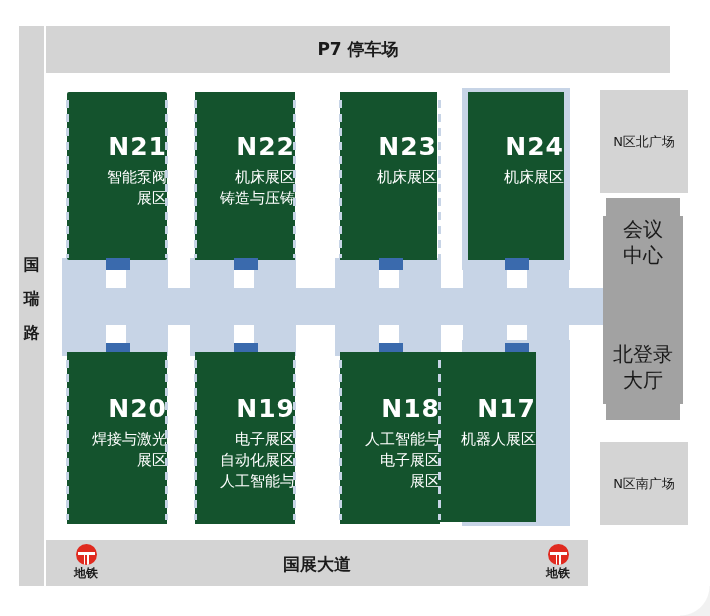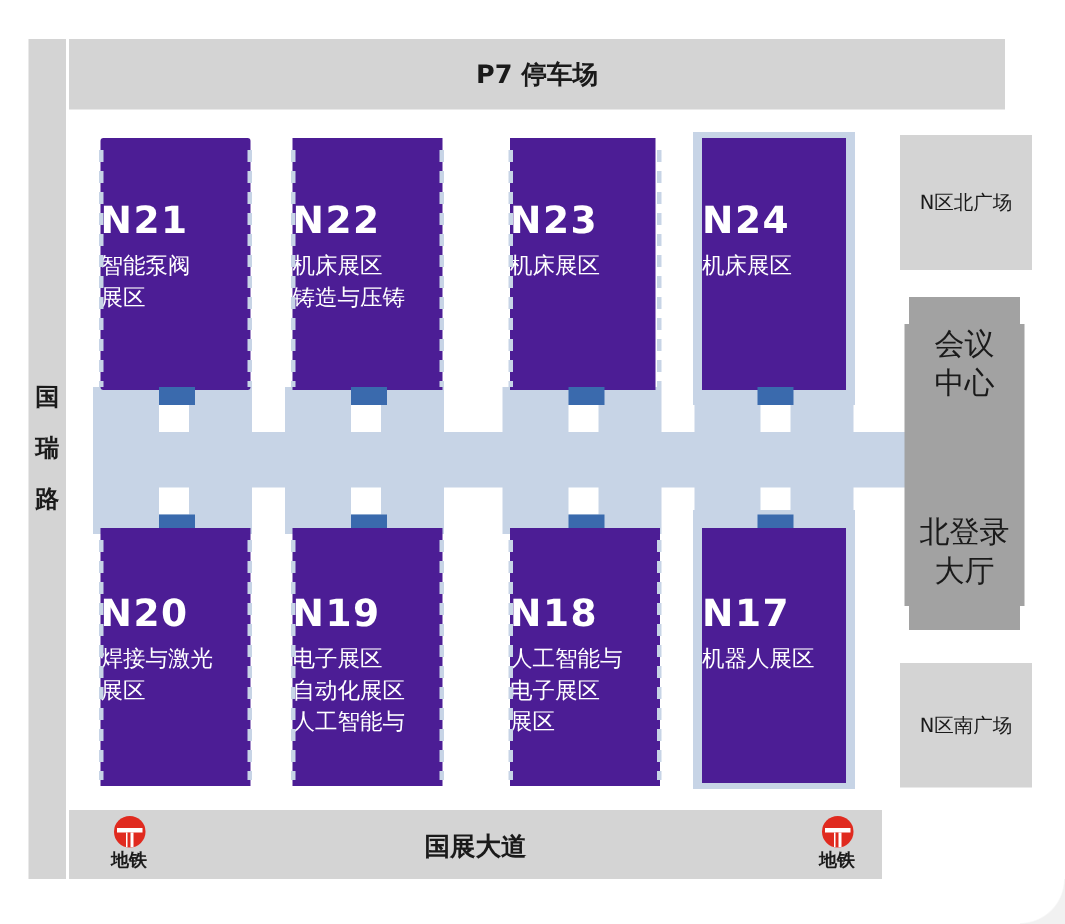--- a/index.html
+++ b/index.html
@@ -1,21 +1,21 @@
 <!DOCTYPE html>
 <html><head>
 <meta charset="utf-8">
 <style>
   html,body{margin:0;padding:0;background:#ffffff;}
   body{width:710px;height:616px;position:relative;overflow:hidden;font-family:"DejaVu Sans","Liberation Sans",sans-serif;}
   .abs{position:absolute;}
   .road{background:#d4d4d4;}
   .road-label{color:#1a1a1a;font-weight:bold;}
   .hall-bg{position:absolute;background:#c7d4e6;}
-  .hall{position:absolute;background:#4c1d95;color:#ffffff;text-align:left;box-sizing:border-box;}
+  .hall{position:absolute;background:#14532d;color:#ffffff;text-align:right;box-sizing:border-box;}
   .hall-code{font-family:"DejaVu Sans",sans-serif;font-weight:bold;font-size:25px;letter-spacing:1px;margin-top:0;}
   .hall-desc{font-size:15px;line-height:21px;margin-top:6px;}
   .hall-desc div{white-space:nowrap;}
   .dash{position:absolute;width:3px;background:repeating-linear-gradient(to bottom,#c7d4e6 0 8px,transparent 8px 14px);}
   .plaza{background:#d4d4d4;color:#1a1a1a;font-size:13px;display:flex;align-items:center;justify-content:center;}
   .center{background:#a2a2a2;color:#1a1a1a;font-size:20px;text-align:center;line-height:26px;}
   .metro{display:flex;flex-direction:column;align-items:center;}
   .metro-icon{width:21px;height:21px;border-radius:50%;background:#e02a1f;position:relative;overflow:hidden;}
   .metro-icon .bar{position:absolute;left:2px;right:2px;top:8px;height:3px;background:#fff;}
   .metro-icon .stem{position:absolute;left:8px;width:5px;top:11px;bottom:0;background:#fff;}
@@ -130,41 +130,41 @@
 <div class="hall" style="left:340px;top:352px;width:100px;height:172px;padding-top:42px;">
   <div class="hall-code">N18</div>
   <div class="hall-desc">
     <div>人工智能与</div>
       <div>电子展区</div>
       <div>展区</div>
   </div>
 </div>
 
 <div class="abs" style="left:505px;top:343px;width:24px;height:12px;background:#3a6aad;"></div>
-<div class="hall" style="left:468px;top:352px;width:96px;height:170px;padding-top:42px;">
+<div class="hall" style="left:440px;top:352px;width:96px;height:170px;padding-top:42px;">
   <div class="hall-code">N17</div>
   <div class="hall-desc">
     <div>机器人展区</div>
   </div>
 </div>
 
 <div class="dash" style="left:66px;top:100px;height:158px;"></div>
 <div class="dash" style="left:165px;top:100px;height:158px;"></div>
 <div class="dash" style="left:194px;top:100px;height:158px;"></div>
 <div class="dash" style="left:293px;top:100px;height:158px;"></div>
 <div class="dash" style="left:339px;top:100px;height:158px;"></div>
 <div class="dash" style="left:438px;top:100px;height:158px;"></div>
 <div class="dash" style="left:66px;top:360px;height:160px;"></div>
 <div class="dash" style="left:165px;top:360px;height:160px;"></div>
 <div class="dash" style="left:194px;top:360px;height:160px;"></div>
 <div class="dash" style="left:293px;top:360px;height:160px;"></div>
 <div class="dash" style="left:339px;top:360px;height:160px;"></div>
 <div class="dash" style="left:438px;top:360px;height:160px;"></div>
 
-<div class="abs plaza" style="left:600px;top:90px;width:88px;height:90px;">
+<div class="abs plaza" style="left:600px;top:90px;width:88px;height:103px;">
   <span>N区北广场</span>
 </div>
 
 <div class="abs center" style="left:606px;top:198px;width:74px;height:222px;">
   <div class="abs" style="left:-3px;top:18px;width:80px;height:188px;background:#a2a2a2;"></div>
   <div class="abs" style="left:0;right:0;top:18px;">
     <div>会议</div>
       <div>中心</div>
   </div>
   <div class="abs" style="left:0;right:0;top:143px;">

